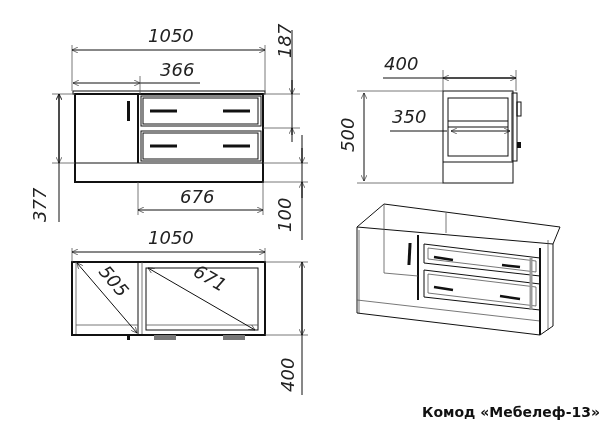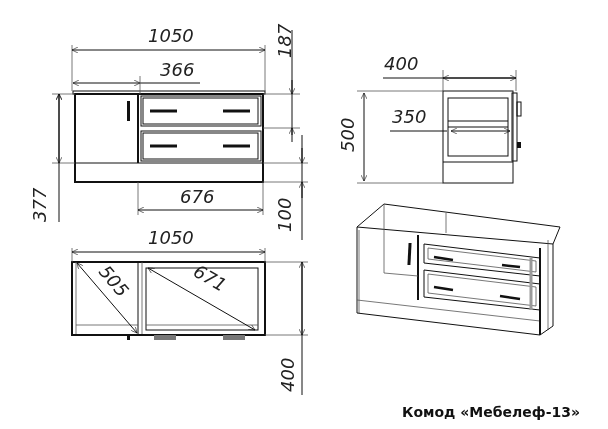--- a/index.html
+++ b/index.html
@@ -2,21 +2,21 @@
 <html><head>
 <meta charset="utf-8">
 <style>
   html,body{margin:0;padding:0;background:#ffffff;}
   #canvas{position:relative;width:608px;height:429px;overflow:hidden;background:#fff;}
   svg{position:absolute;left:0;top:0;}
   .dim{font-family:"DejaVu Sans",sans-serif;font-style:italic;font-size:18px;fill:#222;font-weight:normal;}
   .ln{stroke:#111;stroke-width:1;fill:none;}
   .thk{stroke:#111;stroke-width:2;fill:none;}
   .thin{stroke:#555;stroke-width:0.8;fill:none;}
-  .caption{position:absolute;left:402px;top:404px;font-family:"DejaVu Sans",sans-serif;font-weight:bold;font-size:14px;color:#111;white-space:nowrap;}
+  .caption{position:absolute;left:422px;top:404px;font-family:"DejaVu Sans",sans-serif;font-weight:bold;font-size:14px;color:#111;white-space:nowrap;}
 </style>
 </head>
 <body>
 
 <div id="canvas">
 <svg width="608" height="429" viewBox="0 0 608 429">
   <defs>
     <marker id="ar" viewBox="0 0 10 10" refX="10" refY="5" markerWidth="10" markerHeight="6" orient="auto-start-reverse">
       <path d="M0,0 L10,5 L0,10" fill="none" stroke="#111" stroke-width="1"></path>
     </marker>

